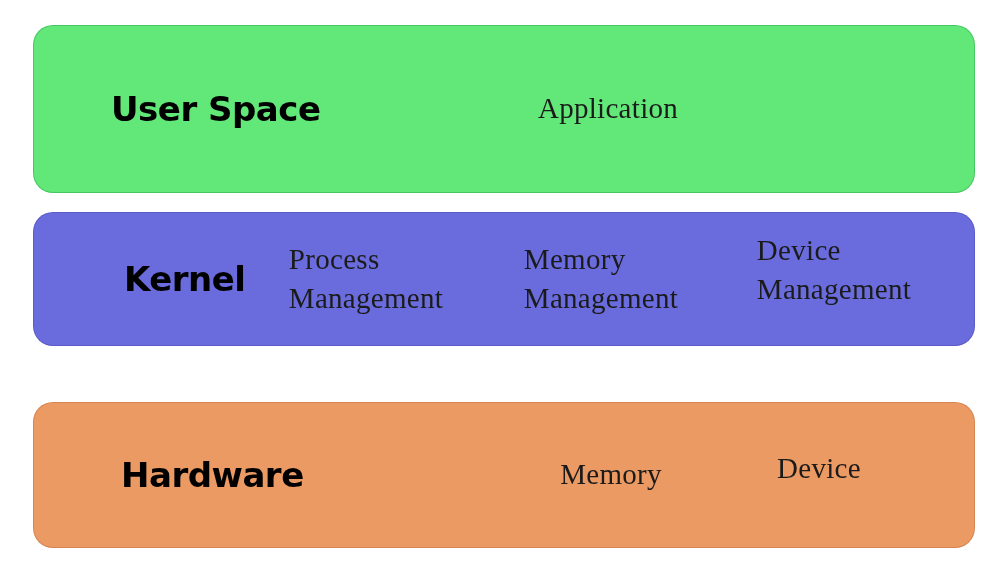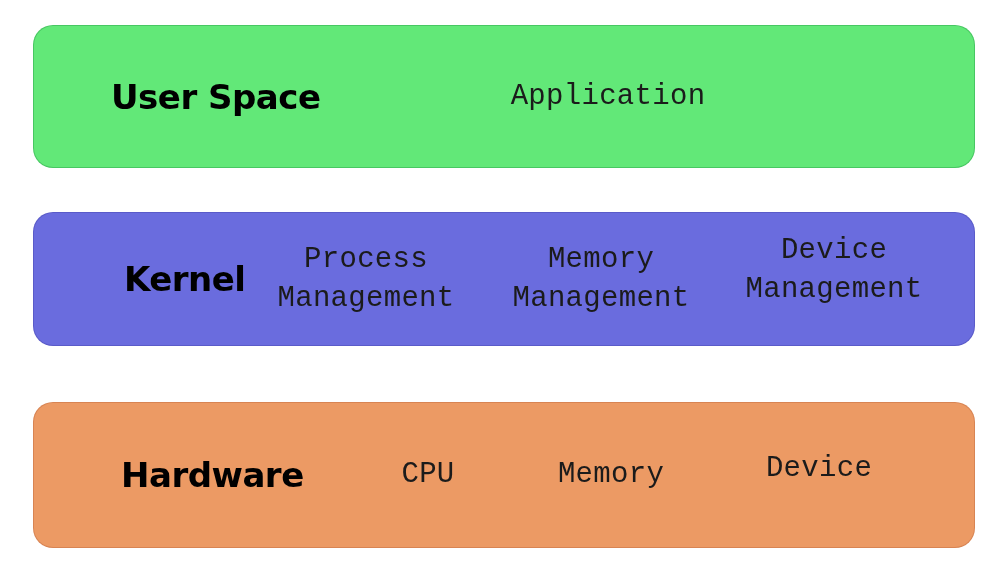--- a/index.html
+++ b/index.html
@@ -15,21 +15,21 @@
     overflow: hidden;
     font-family: "DejaVu Sans", sans-serif;
   }
   .layer {
     position: absolute;
     left: 33px;
     width: 942px;
     border-radius: 20px;
     box-sizing: border-box;
   }
-  .layer.user-space { top: 25px;  height: 143px; border: 1px solid rgba(40,160,70,0.45); }
+  .layer.user-space { top: 25px;  height: 168px; border: 1px solid rgba(40,160,70,0.45); }
   .layer.kernel     { top: 212px; height: 134px; border: 1px solid rgba(70,70,175,0.45); }
   .layer.hardware   { top: 402px; height: 146px; border: 1px solid rgba(200,115,70,0.55); }
 
   .layer-label {
     position: absolute;
     top: 50%;
     transform: translateY(-50%);
     font-family: "DejaVu Sans", sans-serif;
     font-weight: bold;
     font-size: 34px;
@@ -38,24 +38,23 @@
     white-space: nowrap;
   }
   .user-space .layer-label { left: 77px; }
   .kernel     .layer-label { left: 90px; }
   .hardware   .layer-label { left: 87px; }
 
   .layer-item {
     position: absolute;
     top: 50%;
     transform: translate(-50%, -50%);
-    font-family: Liberation Mono, monospace;
+    font-family: Liberation Serif, serif;
     font-size: 29px;
     color: #1b1b1b;
-    text-align: center;
     white-space: pre-line;
     line-height: 1.35;
     letter-spacing: 0.3px;
   }
   
   .item-application { left: 574px; }
   .item-process-mgmt { left: 332px; }
   .item-memory-mgmt  { left: 567px; }
   .item-device-mgmt  { left: 800px; margin-top: -9px; }
   .item-cpu          { left: 394px; }
@@ -77,18 +76,17 @@
     <span class="layer-item item-process-mgmt">Process
 Management</span>
     <span class="layer-item item-memory-mgmt">Memory
 Management</span>
     <span class="layer-item item-device-mgmt">Device
 Management</span>
   </div>
 
   <div class="layer hardware" style="background: rgb(236, 154, 100);">
     <span class="layer-label">Hardware</span>
-    <span class="layer-item item-cpu">CPU</span>
     <span class="layer-item item-memory">Memory</span>
     <span class="layer-item item-device">Device</span>
   </div>
 
 </div>
 
 </body></html>

